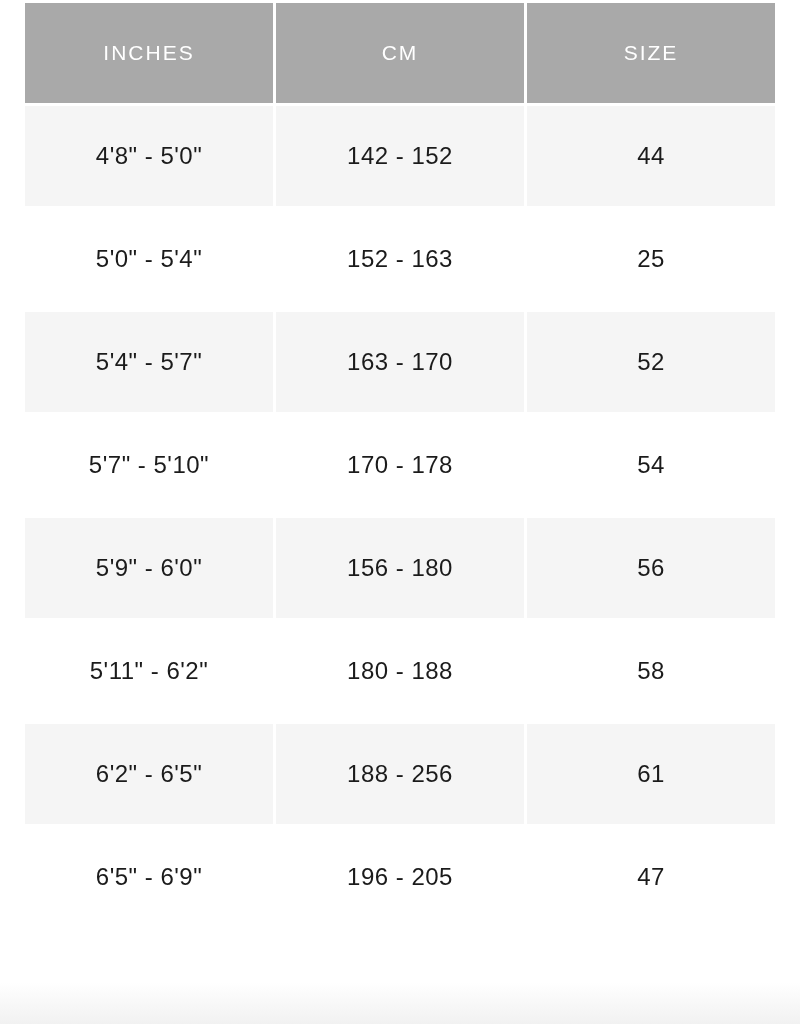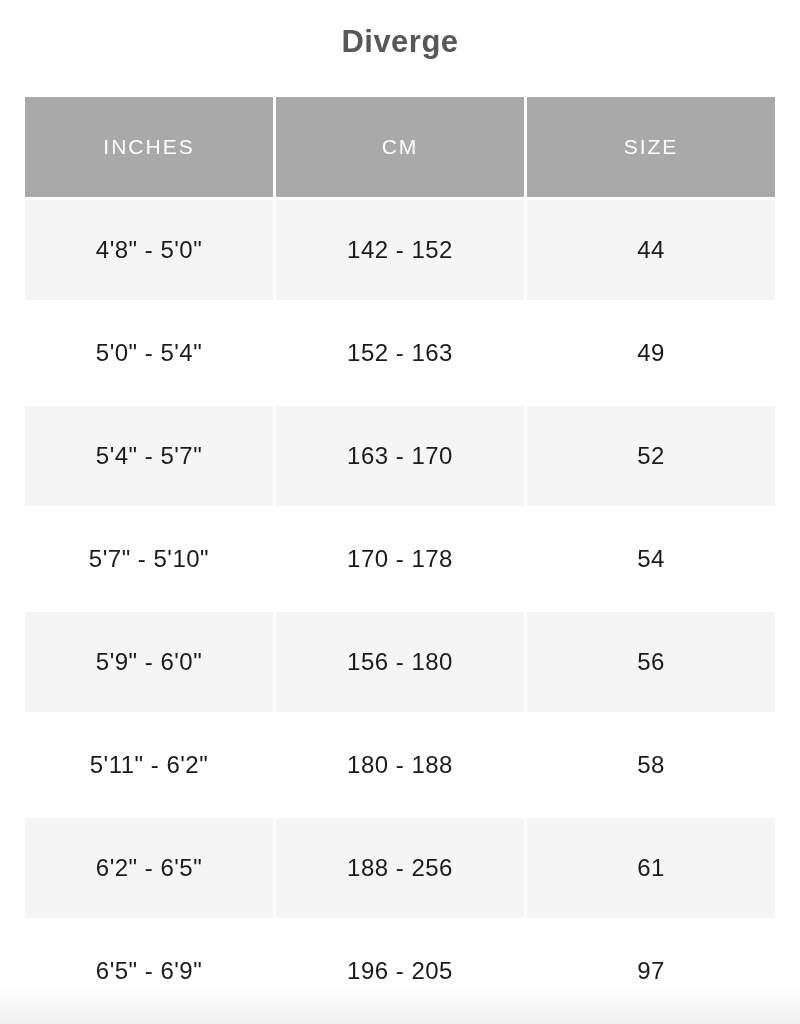--- a/index.html
+++ b/index.html
@@ -67,40 +67,39 @@
     height: 42px;
     background: linear-gradient(to bottom, rgba(120,120,120,0) 0%, rgba(120,120,120,0.10) 100%);
     pointer-events: none;
   }
 </style>
 </head>
 <body>
 
 <div class="page">
 
-  <h1 class="title">Diverge</h1>
 
   <table class="size-table">
     <thead>
       <tr>
         <th>INCHES</th>
         <th>CM</th>
         <th>SIZE</th>
       </tr>
     </thead>
     <tbody>
       <tr>
         <td>4'8" - 5'0"</td>
         <td>142 - 152</td>
         <td>44</td>
       </tr>
       <tr>
         <td>5'0" - 5'4"</td>
         <td>152 - 163</td>
-        <td>49</td>
+        <td>25</td>
       </tr>
       <tr>
         <td>5'4" - 5'7"</td>
         <td>163 - 170</td>
         <td>52</td>
       </tr>
       <tr>
         <td>5'7" - 5'10"</td>
         <td>170 - 178</td>
         <td>54</td>
@@ -116,19 +115,19 @@
         <td>58</td>
       </tr>
       <tr>
         <td>6'2" - 6'5"</td>
         <td>188 - 256</td>
         <td>61</td>
       </tr>
       <tr>
         <td>6'5" - 6'9"</td>
         <td>196 - 205</td>
-        <td>97</td>
+        <td>47</td>
       </tr>
     </tbody>
   </table>
 
   <div class="bottom-fade"></div>
 </div>
 
 </body></html>

